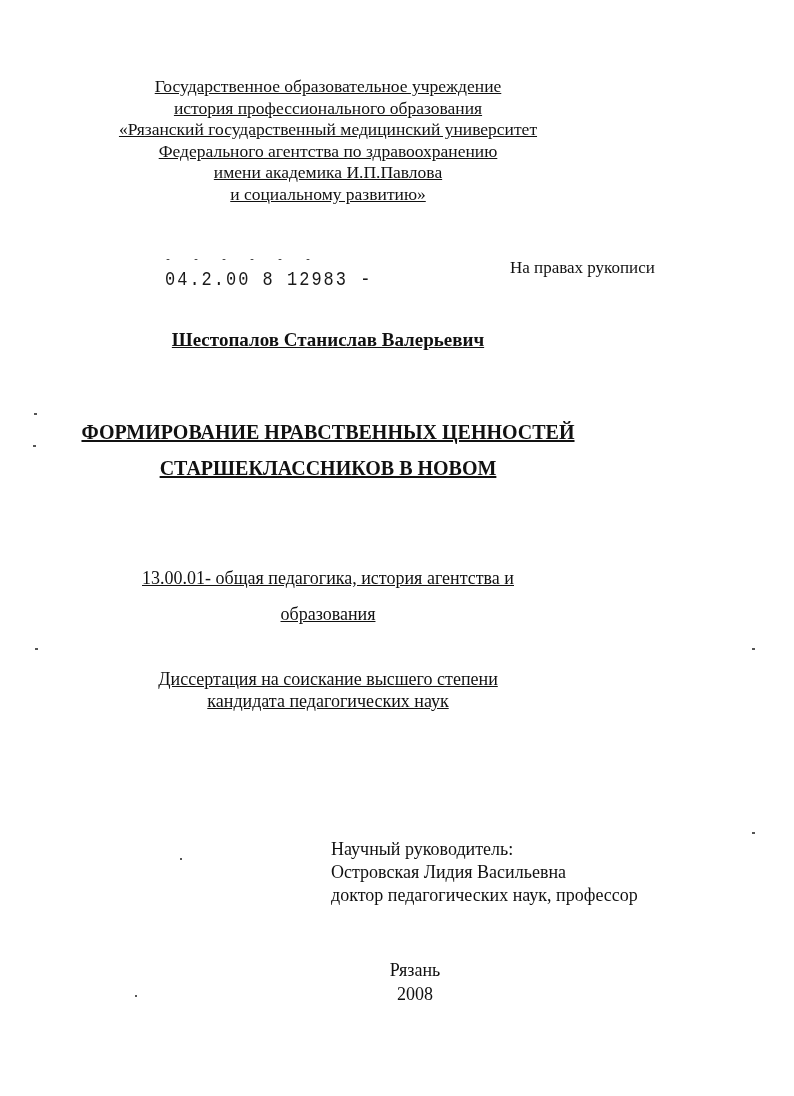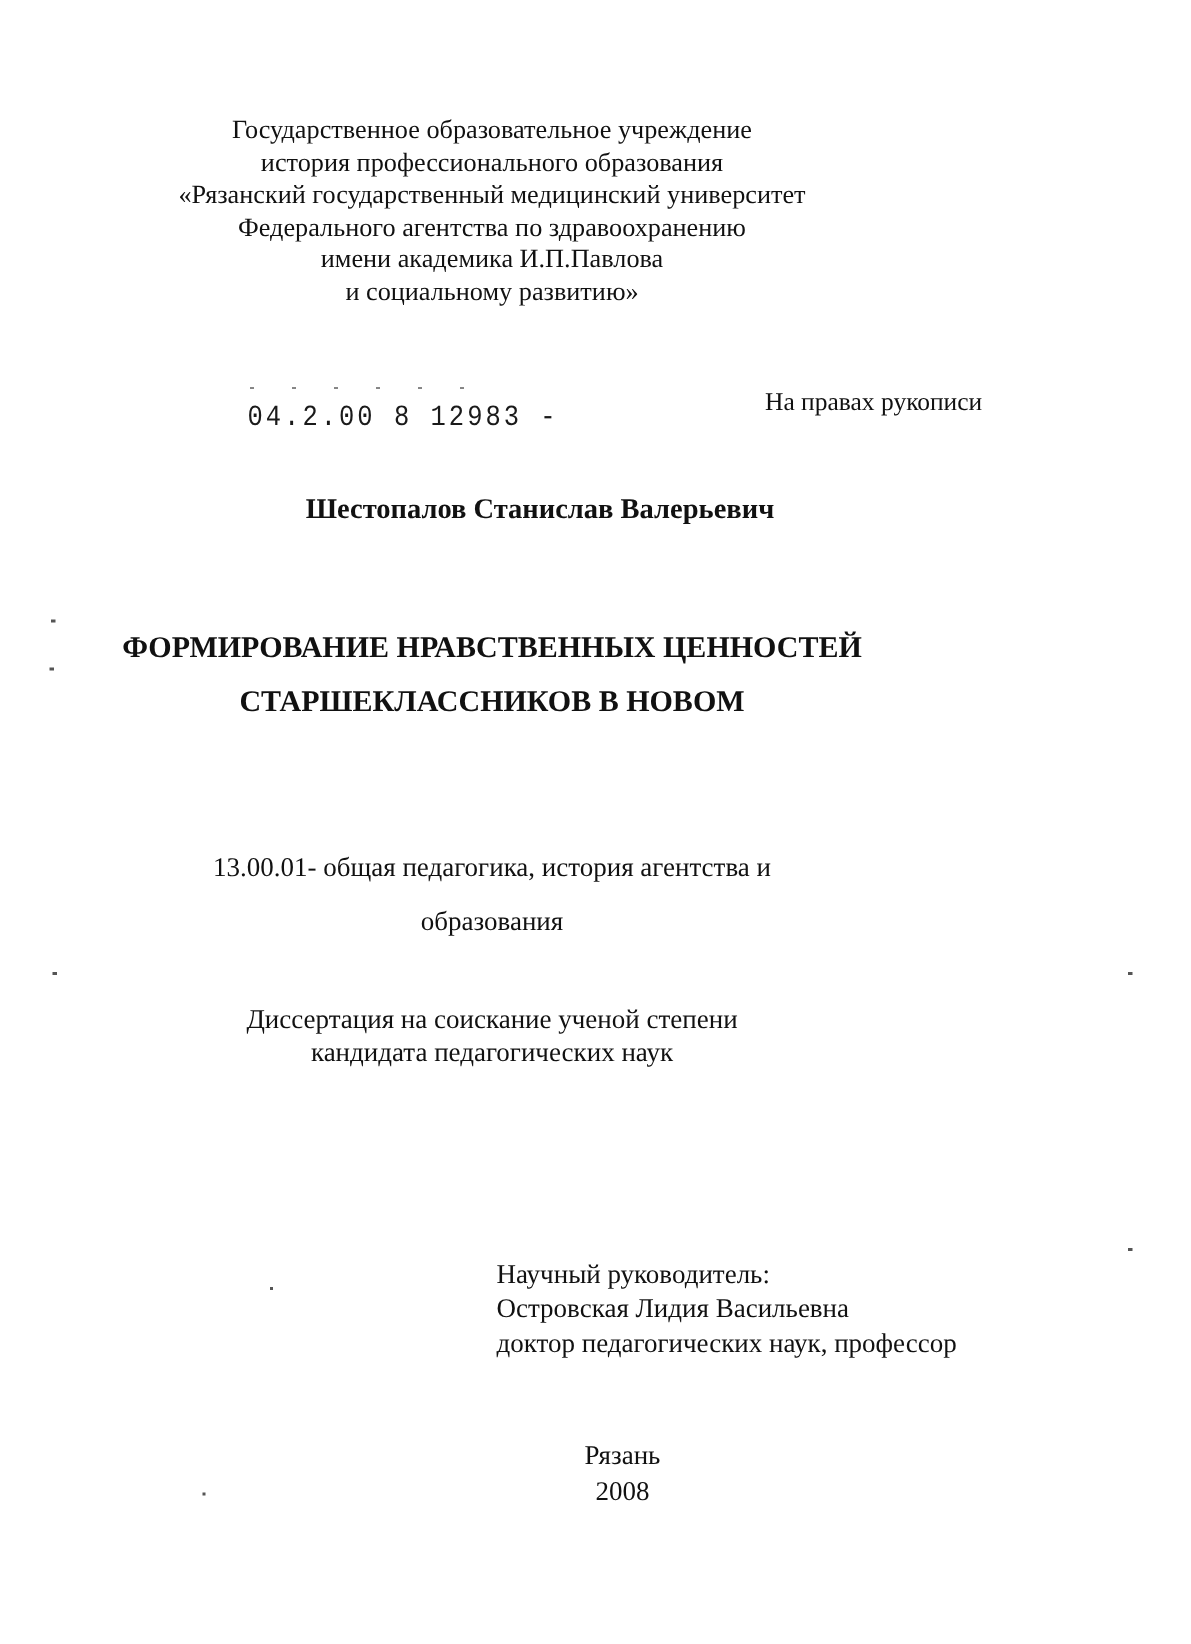--- a/index.html
+++ b/index.html
@@ -1,24 +1,24 @@
 <!DOCTYPE html>
 <html><head>
 <meta charset="utf-8">
 <style>
   html, body { margin:0; padding:0; background:#ffffff; }
   body { width:794px; height:1096px; position:relative; overflow:hidden;
          font-family:"Liberation Serif", "DejaVu Serif", serif; color:#111; }
-  .blk { position:absolute; left:0; width:656px; text-align:center; }
+  .blk { position:absolute; left:0; width:656px; text-align:center;text-decoration:underline; }
   .inst { top:76px; font-size:17.5px; line-height:21.6px; }
   .stamp { position:absolute; left:165px; top:270px; font-family:"Liberation Mono","DejaVu Sans Mono",monospace;
            font-size:17px; letter-spacing:2px; transform:scaleY(1.15); color:#1a1a1a; }
   .stamp-top { position:absolute; left:165px; top:254px; font-family:"Liberation Mono",monospace; font-size:10px; letter-spacing:8px; color:#333; }
   .rights { position:absolute; left:510px; top:258px; font-size:17px; }
-  .author { top:329px; font-size:19px; font-weight:bold;margin-left:32px; }
+  .author { top:329px; font-size:19px; font-weight:bold; }
   .title { top:414px; font-size:20px; font-weight:bold; line-height:36px; }
   .spec { top:560px; font-size:18px; line-height:36px; }
   .diss { top:668px; font-size:18px; line-height:22px; }
   .sup { position:absolute; left:331px; top:838px; font-size:18px; line-height:23px; text-align:left; }
   .city { position:absolute; left:386px; top:958px; font-size:18px; line-height:24px; text-align:center; width:58px; }
   .speck { position:absolute; width:3px; height:2px; background:#555; }
 </style>
 </head>
 <body>
 
@@ -41,21 +41,21 @@
   <div>ФОРМИРОВАНИЕ НРАВСТВЕННЫХ ЦЕННОСТЕЙ</div>
   <div>СТАРШЕКЛАССНИКОВ  В НОВОМ</div>
 </div>
 
 <div class="blk spec">
   <div>13.00.01- общая педагогика,  история агентства и</div>
   <div>образования</div>
 </div>
 
 <div class="blk diss">
-  <div>Диссертация на соискание ученой степени</div>
+  <div>Диссертация на соискание высшего степени</div>
   <div>кандидата педагогических наук</div>
 </div>
 
 <div class="sup">
   <div>Научный руководитель:</div>
   <div>Островская Лидия Васильевна</div>
   <div>доктор педагогических наук, профессор</div>
 </div>
 
 <div class="city">

